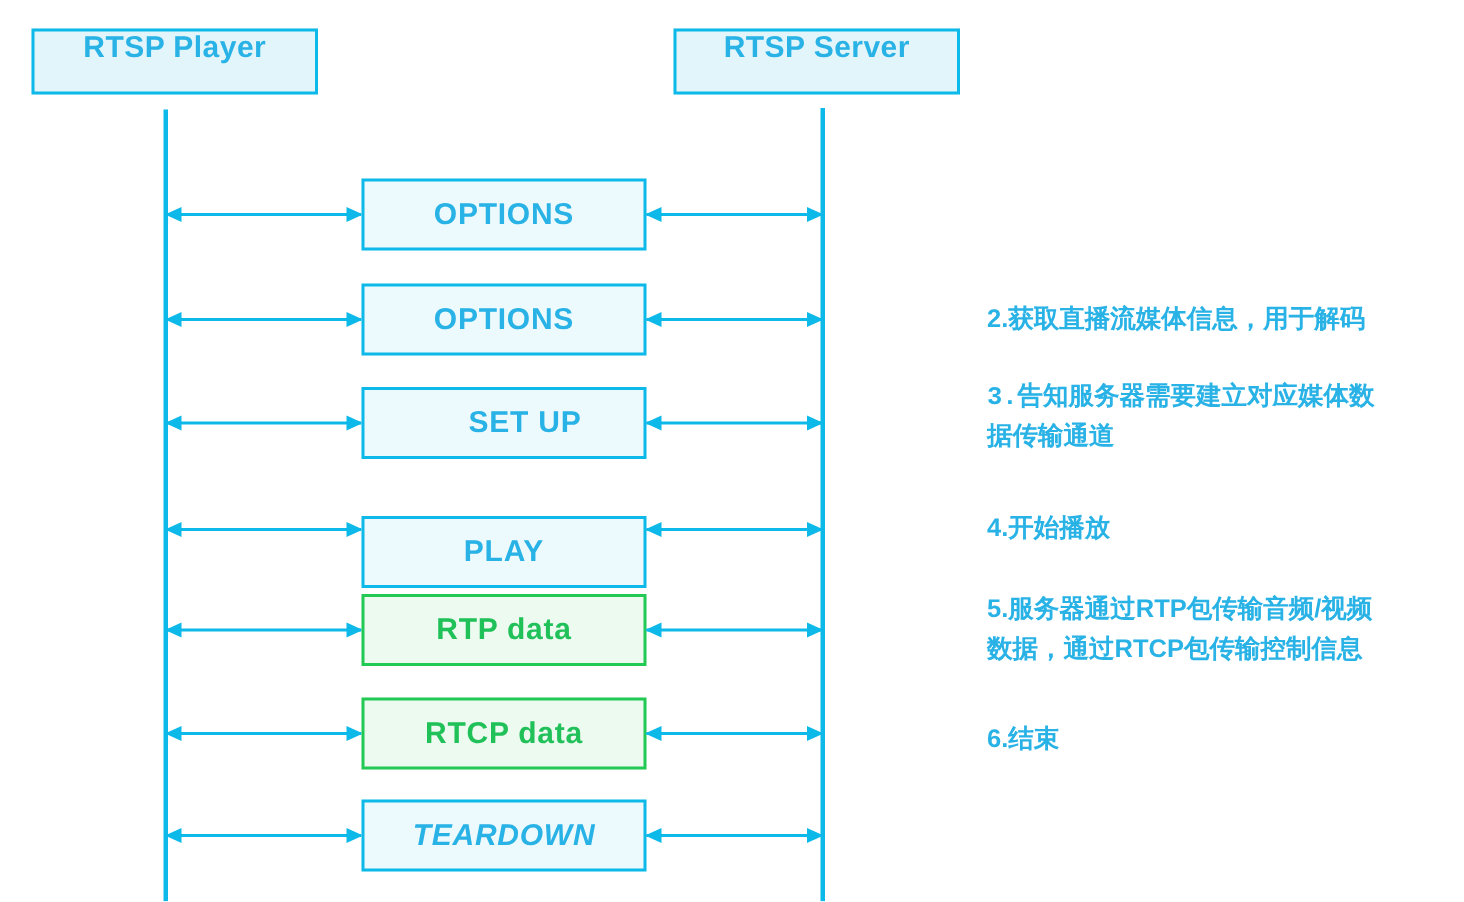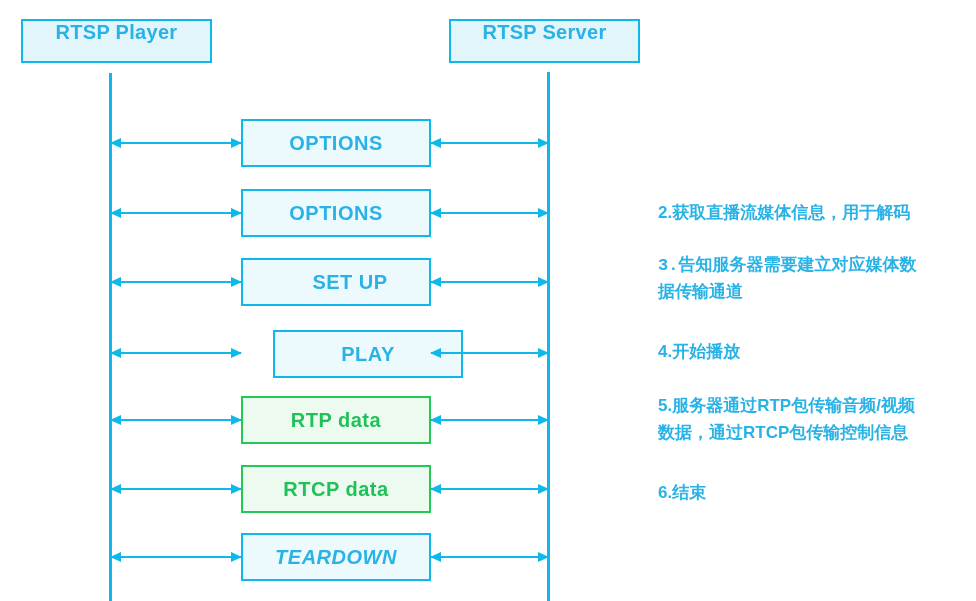--- a/index.html
+++ b/index.html
@@ -115,21 +115,21 @@
   </div>
   <div class="arrow arrow-right" style="top:212px;"></div>
 
   <div class="arrow arrow-left" style="top:281px;"></div>
   <div class="msg-box" style="top:258px;padding-left:28px;">
     <span>SET UP</span>
   </div>
   <div class="arrow arrow-right" style="top:281px;"></div>
 
   <div class="arrow arrow-left" style="top:352px;"></div>
-  <div class="msg-box" style="top:330px;margin-left:32px;">
+  <div class="msg-box" style="top:344px;">
     <span>PLAY</span>
   </div>
   <div class="arrow arrow-right" style="top:352px;"></div>
 
   <div class="arrow arrow-left" style="top:419px;"></div>
   <div class="msg-box green" style="top:396px;">
     <span>RTP data</span>
   </div>
   <div class="arrow arrow-right" style="top:419px;"></div>
 

